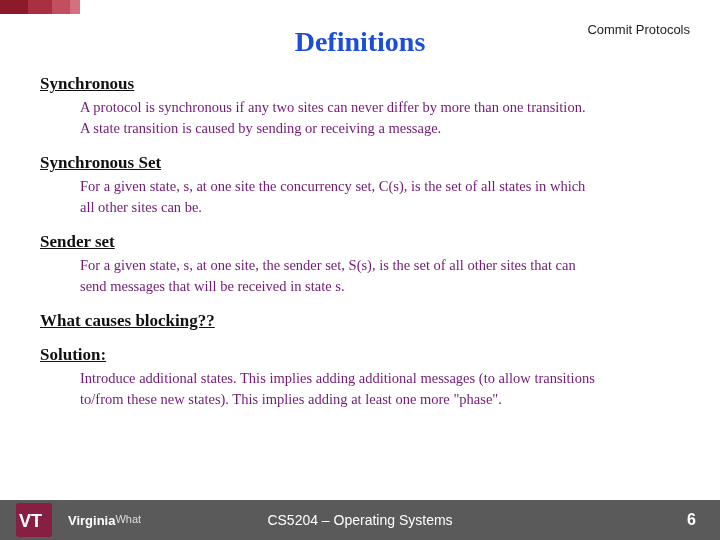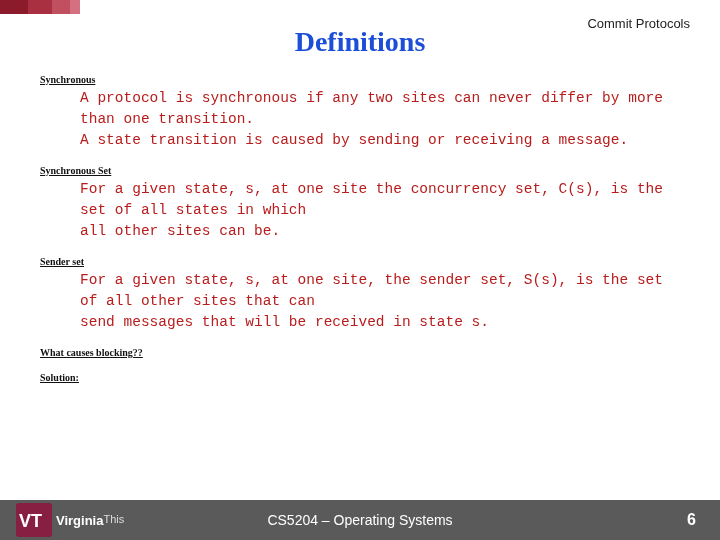--- a/index.html
+++ b/index.html
@@ -21,21 +21,21 @@
     .header {
       display: flex;
       justify-content: center;
       align-items: flex-start;
       padding: 18px 30px 10px 30px;
       position: relative;
     }
 
     .commit-protocols-label {
       position: absolute;
-      top: 16px;
+      top: 22px;
       right: 30px;
       font-size: 13px;
       color: #222;
       font-family: Arial, sans-serif;
     }
 
     .page-title {
       font-size: 28px;
       font-weight: bold;
       color: #1d4ed8;
@@ -80,33 +80,32 @@
     
     .content {
       padding: 6px 40px 6px 40px;
     }
 
     .definition-block {
       margin-bottom: 14px;
     }
 
     .definition-term {
-      font-size: 10px;
+      font-size: 17px;
       font-weight: bold;
       text-decoration: underline;
       color: #111;
       margin-bottom: 3px;
     }
 
     .definition-body {
       font-size: 14.5px;
-      color: #b91c1c;
+      color: #701a75;
       line-height: 1.45;
       padding-left: 40px;
-      font-family: Liberation Mono, monospace;
     }
 
     
     .footer {
       position: absolute;
       bottom: 0;
       left: 0;
       right: 0;
       height: 40px;
       background: #5a5a5a;
@@ -114,21 +113,21 @@
       align-items: center;
       justify-content: center;
       padding: 0 20px;
     }
 
     .footer-logo {
       position: absolute;
       left: 16px;
       display: flex;
       align-items: center;
-      gap: 4px;
+      gap: 16px;
     }
 
     .footer-logo-vt {
       font-size: 13px;
       font-weight: bold;
       color: #fff;
       font-family: Arial, sans-serif;
     }
 
     .footer-logo-tech {
@@ -184,36 +183,37 @@
     <div class="definition-term">Sender set</div>
     <div class="definition-body">For a given state, s, at one site, the sender set, S(s), is the set of all other sites that can<br>send messages that will be received in state s.</div>
   </div>
 
   <div class="definition-block">
     <div class="definition-term">What causes blocking??</div>
   </div>
 
   <div class="definition-block">
     <div class="definition-term">Solution:</div>
+    <div class="definition-body">Introduce additional states. This implies adding additional messages (to allow transitions<br>to/from these new states). This implies adding at least one more "phase".</div>
   </div>
 
 </div>
 
 <div class="footer">
 
   <div class="footer-logo">
 
     <svg width="36" height="34" viewBox="0 0 36 34">
 
       <rect x="0" y="0" width="36" height="34" rx="3" fill="#861F41"></rect>
 
       <text x="3" y="24" font-size="18" font-weight="bold" fill="white" font-family="Arial">VT</text>
     </svg>
     <div style="display:flex;justify-content:center;">
       <span class="footer-logo-vt">Virginia</span>
-      <span class="footer-logo-tech">This</span>
+      <span class="footer-logo-tech">What</span>
     </div>
   </div>
 
   <div class="footer-title">CS5204 – Operating Systems</div>
 
   <div class="footer-page">6</div>
 </div>
 
 </body></html>

